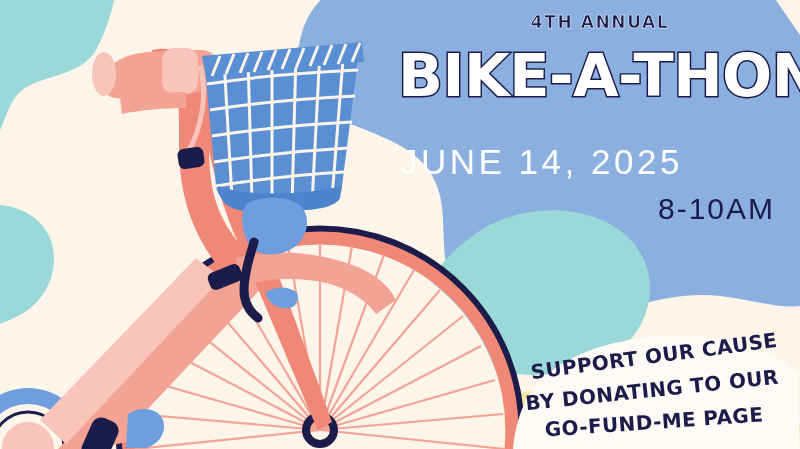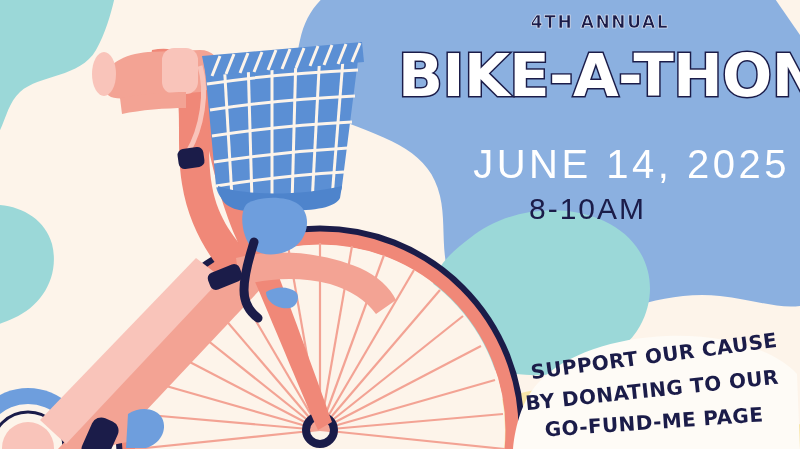--- a/index.html
+++ b/index.html
@@ -43,32 +43,32 @@
     color:#FFFFFF;
     font-family:"DejaVu Sans", sans-serif;
     -webkit-text-stroke:3px #1B1C49;
     paint-order:stroke fill;
     white-space:nowrap;
   }
 
   .date{
     position:absolute;
     left:400px;top:142px;width:390px;
-    text-align:right;
-    font-size:40px;
+    text-align:left;
+    font-size:35px;
     letter-spacing:3.5px;
     color:#FFFFFF;
     font-family:"Liberation Sans", sans-serif;
     font-weight:300;
   }
 
   .time{
     position:absolute;
     left:400px;top:192px;width:375px;
-    text-align:center;
+    text-align:right;
     font-size:30px;
     letter-spacing:2px;
     color:#1B1C49;
     font-family:"Liberation Sans", sans-serif;
     font-weight:300;
   }
 
   
   .badge{
     position:absolute;

